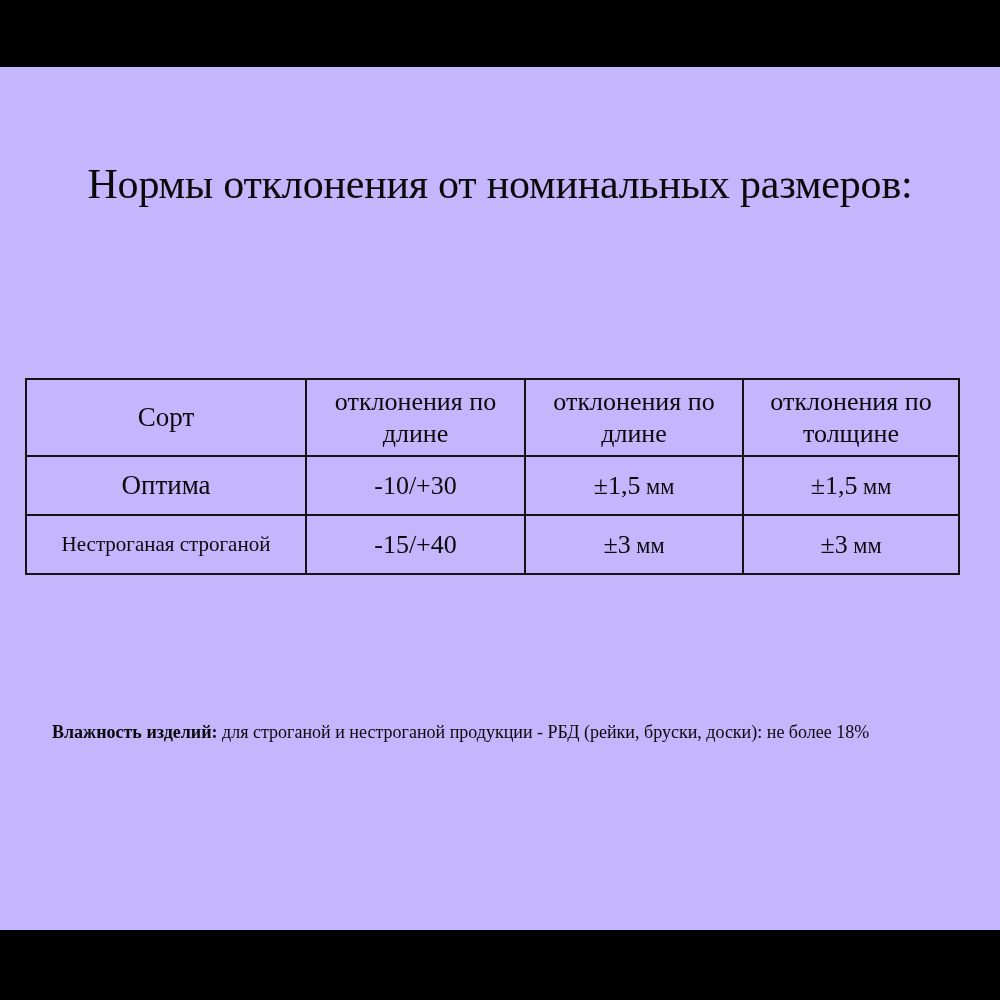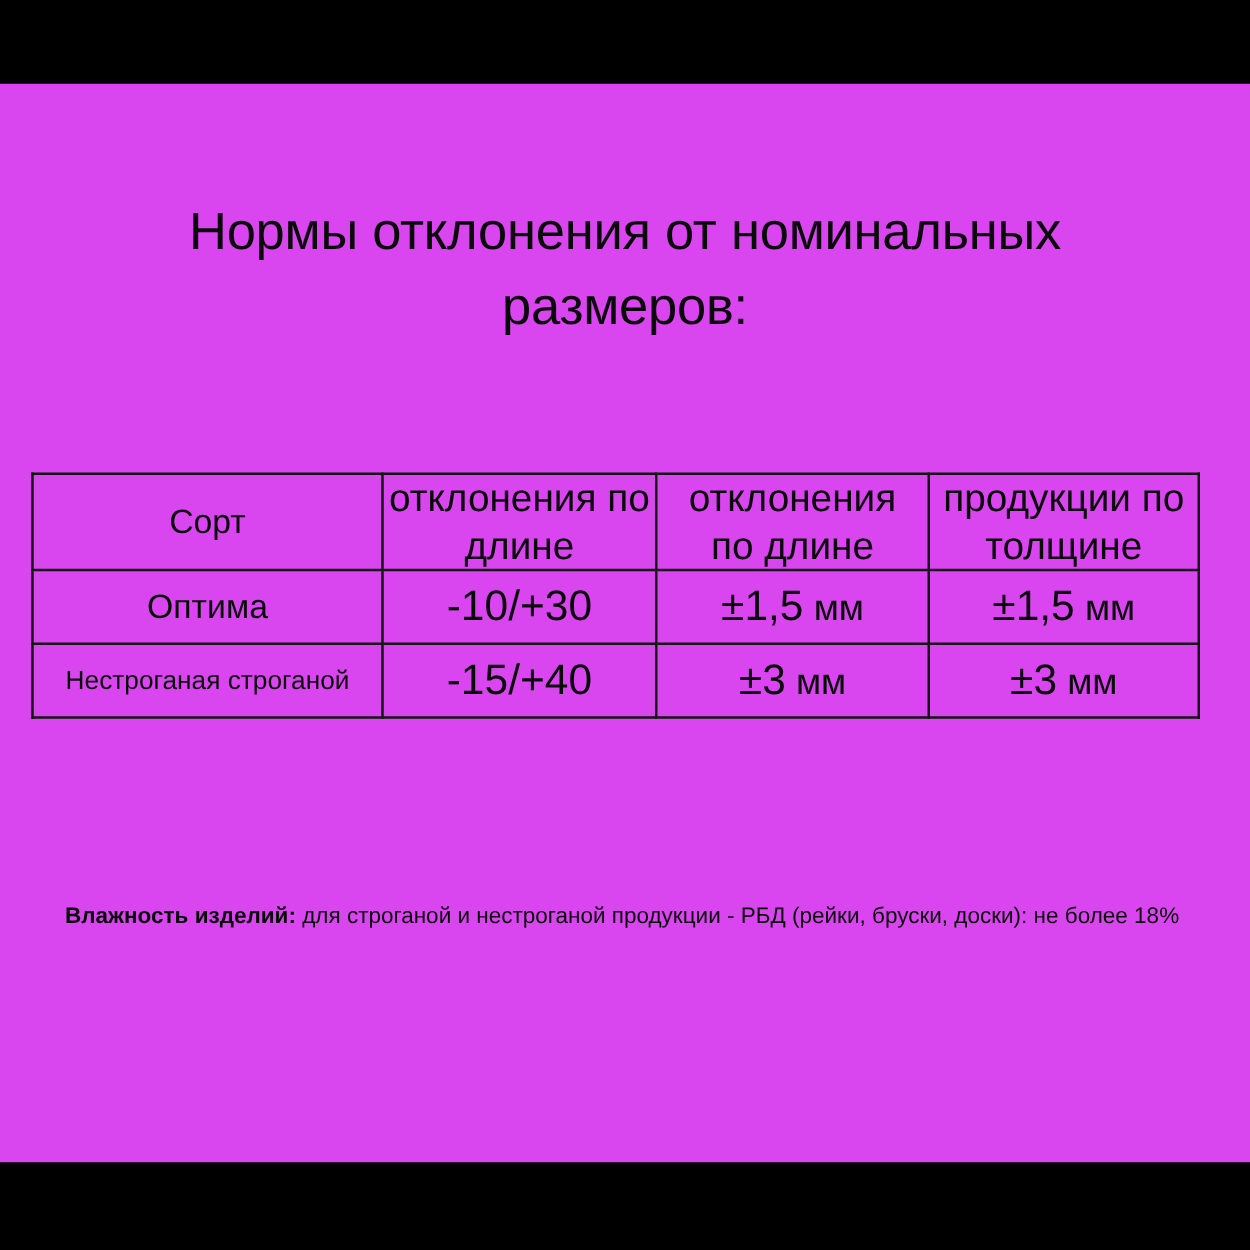--- a/index.html
+++ b/index.html
@@ -34,21 +34,22 @@
     left: 0; top: 930px;
     width: 1000px; height: 70px;
     background: #000000;
   }
   #slide-canvas {
     position: absolute;
     left: 0;
     top: 67px;
     width: 1000px;
     height: 863px;
-    background: #d946ef;
+    background: #c4b5fd;
+    font-family: Liberation Serif, serif;
   }
 
   
   #slide-title {
     position: absolute;
     left: 60px;
     top: 88px;
     width: 880px;
     text-align: center;
     font-size: 42px;
@@ -75,31 +76,31 @@
     vertical-align: middle;
     padding: 0 4px;
   }
   .col-sort   { width: 280px; }
   .col-len    { width: 219px; }
   .col-wid    { width: 218px; }
   .col-thk    { width: 216px; }
 
   tr.head-row td {
     height: 75px;
-    font-size: 31px;
+    font-size: 26px;
     line-height: 1.2;
     font-weight: 400;
   }
   tr.head-row td.head-sort {
     font-size: 27px;
   }
 
   tr.data-row td {
     height: 57px;
-    font-size: 34px;
+    font-size: 26px;
     font-weight: 400;
   }
   tr.data-row.small-grade td.grade-cell {
     font-size: 21px;
   }
   tr.data-row td.grade-cell {
     font-size: 27px;
   }
   .unit {
     font-size: 0.86em;
@@ -135,21 +136,21 @@
         <col class="col-sort">
         <col class="col-len">
         <col class="col-wid">
         <col class="col-thk">
       </colgroup>
       <tbody>
         <tr class="head-row">
           <td class="head-sort">Сорт</td>
           <td>отклонения по длине</td>
           <td>отклонения по длине</td>
-          <td>продукции по толщине</td>
+          <td>отклонения по толщине</td>
         </tr>
 
         <tr class="data-row">
           <td class="grade-cell">Оптима</td>
           <td>-10/+30</td>
           <td><span>±1,5</span><span class="unit"> </span><span class="unit">мм</span></td>
           <td><span>±1,5</span><span class="unit"> </span><span class="unit">мм</span></td>
         </tr>
 
 

